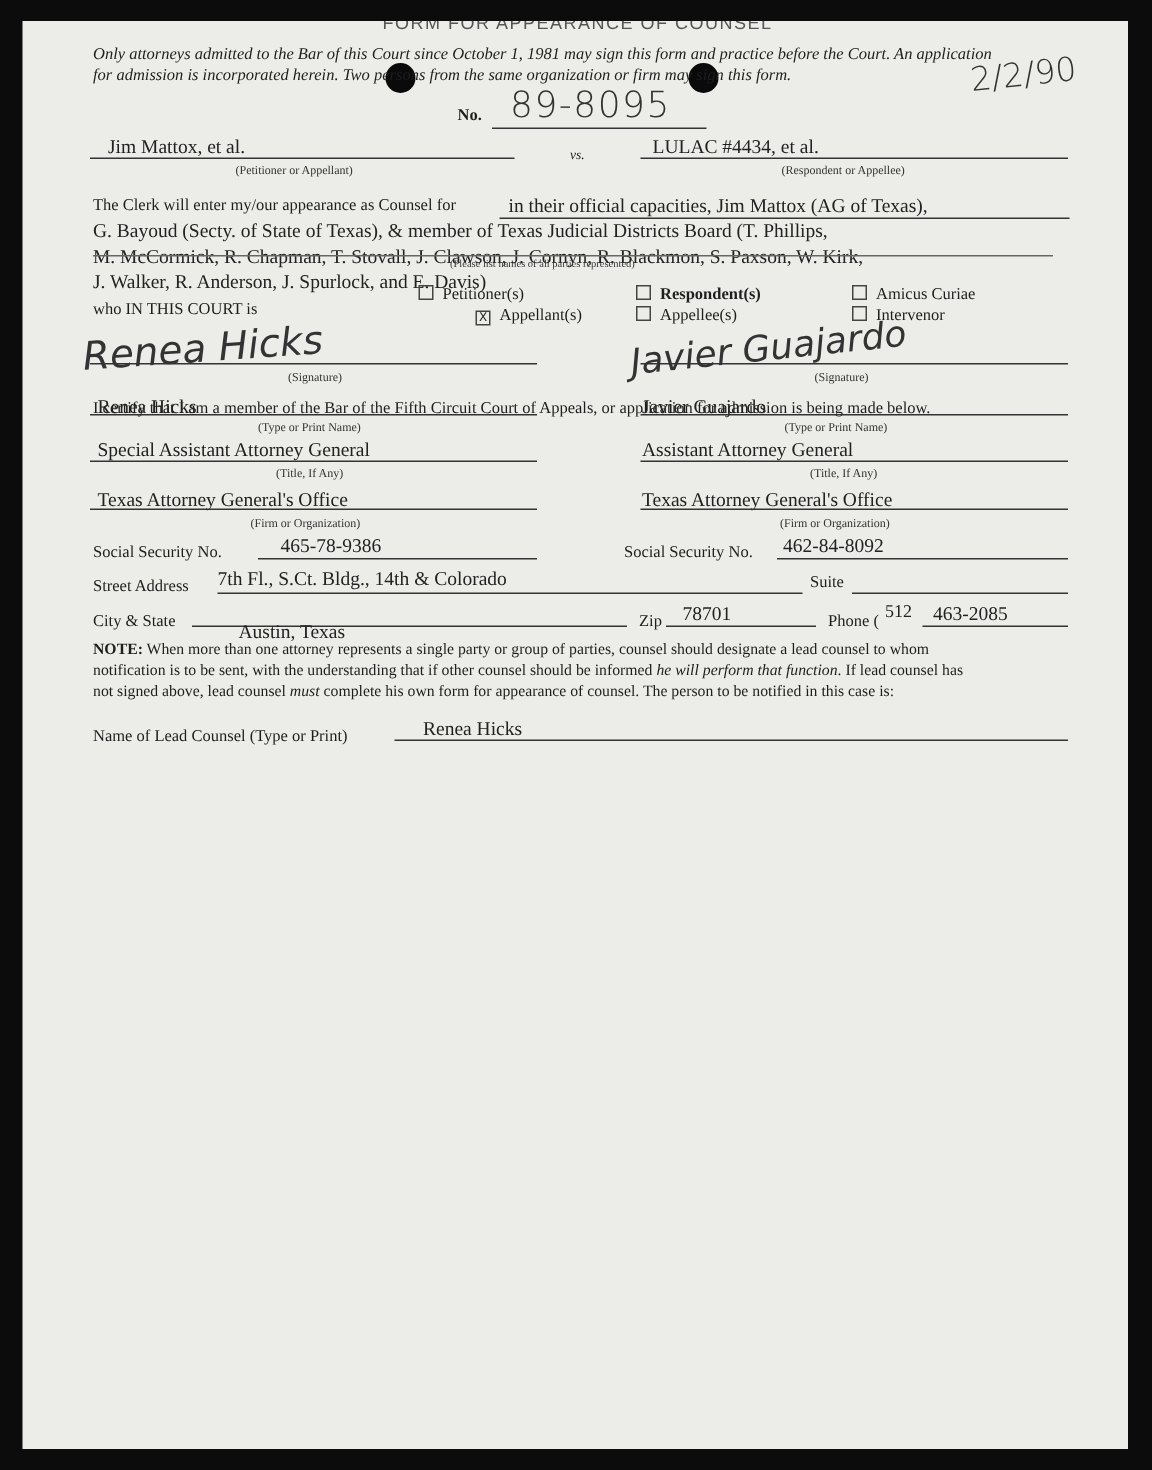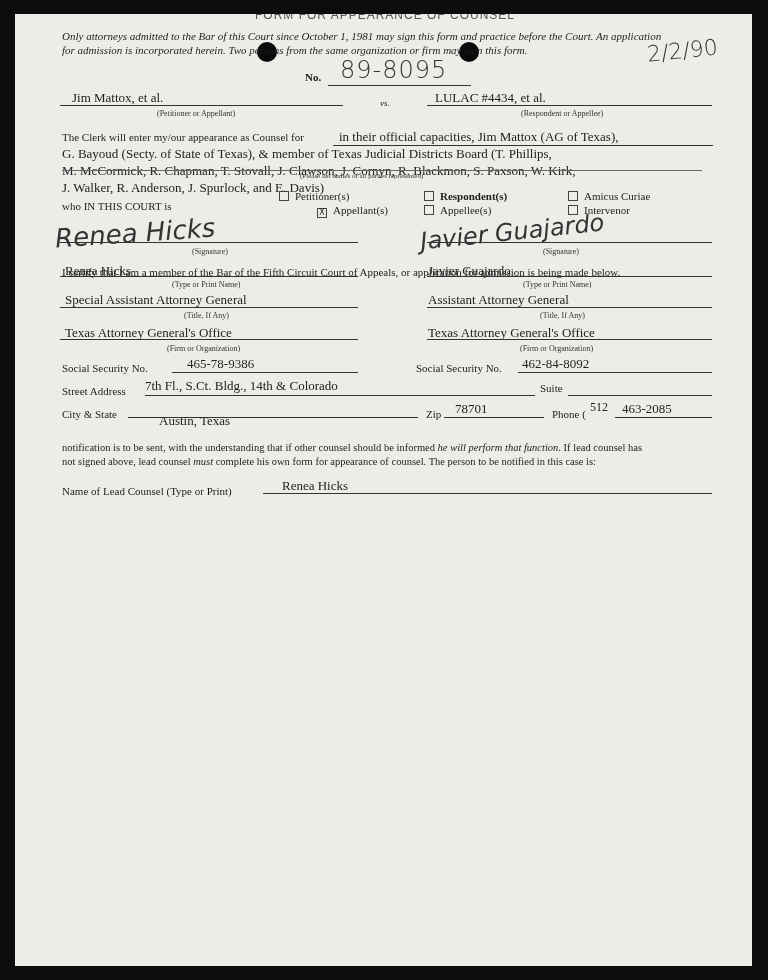--- a/index.html
+++ b/index.html
@@ -118,19 +118,20 @@
   <div class="line" style="left:113px; top:403px; width:290px;"></div>
   <div class="abs mono" style="left:144px; top:387px; font-size:13px;margin-top:12px;">Austin, Texas</div>
   <div class="abs serif" style="left:411px; top:394px; font-size:11px;">Zip</div>
   <div class="line" style="left:429px; top:403px; width:100px;"></div>
   <div class="abs mono" style="left:440px; top:387px; font-size:13px;">78701</div>
   <div class="abs serif" style="left:537px; top:394px; font-size:11px;">Phone (</div>
   <div class="abs mono" style="left:575px; top:386px; font-size:12px;">512</div>
   <div class="line" style="left:600px; top:403px; width:97px;"></div>
   <div class="abs mono" style="left:607px; top:387px; font-size:13px;">463-2085</div>
 
+  <div class="abs serif" style="left:47px; top:414px; font-size:10.5px;"><b>NOTE:</b><span> When more than one attorney represents a single party or group of parties, counsel should designate a lead counsel to whom</span></div>
   <div class="abs serif" style="left:47px; top:442px; font-size:10.5px;"><span>not signed above, lead counsel </span><i>must</i><span> complete his own form for appearance of counsel. The person to be notified in this case is:</span></div>
   <div class="abs serif" style="left:47px; top:428px; font-size:10.5px;"><span>notification is to be sent, with the understanding that if other counsel should be informed </span><i>he will perform that function</i><span>. If lead counsel has</span></div>
 
   <div class="abs serif" style="left:47px; top:471px; font-size:11px;">Name of Lead Counsel (Type or Print)</div>
   <div class="line" style="left:248px; top:479px; width:449px;"></div>
   <div class="abs mono" style="left:267px; top:464px; font-size:13px;">Renea Hicks</div>
 </div>
 
 </body></html>

